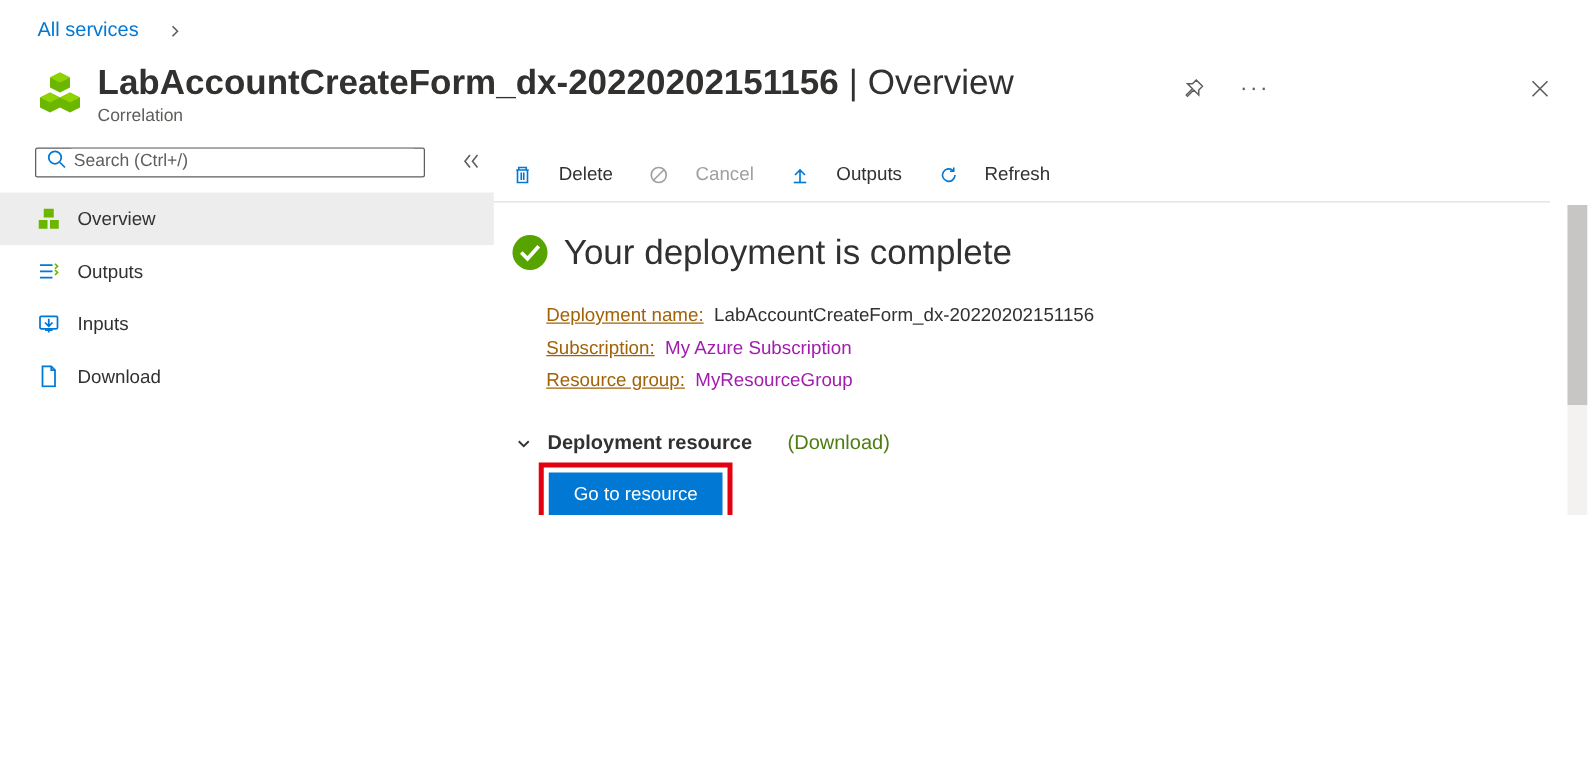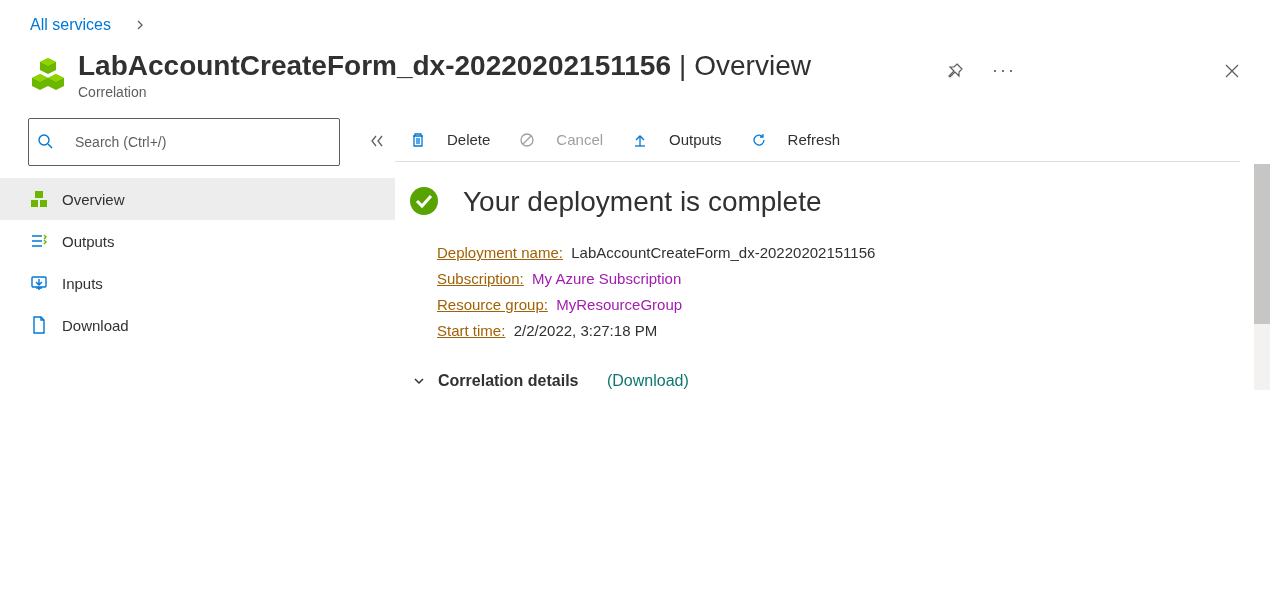--- a/index.html
+++ b/index.html
@@ -76,27 +76,27 @@
     padding: 0 0 0 28px;
   }
   .search-row {
     display: flex;
     align-items: center;
     gap: 30px;
     margin-bottom: 12px;
   }
   .search-box {
     display: flex;
-    align-items: center;
+    align-items: flex-start;
     border: 1px solid #605e5c;
     border-radius: 2px;
-    height: 48px;
+    height: 24px;
     width: 312px;
     padding: 0 8px;
-    gap: 20px;
+    gap: 4px;
   }
   .search-box input {
     border: none;
     outline: none;
     flex: 1;
     font-size: 14px;
     color: #323130;
   }
   .search-box input::placeholder { color: #605e5c; }
   .collapse-chevrons {
@@ -151,22 +151,22 @@
     color: #a19f9d;
     cursor: default;
   }
   .tool-btn .tool-icon { color: #0078d4; width: 18px; height: 18px; display:flex; align-items:center; justify-content:center;}
   .tool-btn.disabled .tool-icon { color: #a19f9d; }
   .content {
     padding: 24px 0 0 14px;
   }
   .status-row {
     display: flex;
-    align-items: flex-start;
-    gap: 24px;
+    align-items: center;
+    gap: 12px;
     margin-bottom: 22px;
   }
   .status-circle {
     width: 30px;
     height: 30px;
     flex-shrink: 0;
   }
   .status-title {
     font-size: 28px;
     font-weight: 400;
@@ -185,21 +185,21 @@
     margin-top: 28px;
     padding-left: 3px;
     font-size: 16px;
   }
   .section-header .chev {
     width: 14px;
     height: 14px;
     display:flex; align-items:center; justify-content:center;
   }
   .section-header .title { font-weight: 600; }
-  .section-header .link { color: #0f766e; font-weight: 400; cursor:pointer;text-align:center;}
+  .section-header .link { color: #4d7c0f; font-weight: 400; cursor:pointer;text-align:center;}
   .go-btn-wrap {
     margin-top: 14px;
     margin-left: 30px;
     position: relative;
     display: inline-block;
   }
   .highlight-box {
     position: absolute;
     top: -8px; left: -8px; right: -8px; bottom: -8px;
     border: 4px solid #e3000f;
@@ -394,36 +394,36 @@
           &nbsp;<span>LabAccountCreateForm_dx-20220202151156</span>
         </div>
         <div>
           <span class="label">Subscription:</span>
           &nbsp;<span class="link">My Azure Subscription</span>
         </div>
         <div>
           <span class="label">Resource group:</span>
           &nbsp;<span class="link">MyResourceGroup</span>
         </div>
-        <div>
-          <span class="label">Start time:</span>
-          &nbsp;<span>2/2/2022, 3:27:18 PM</span>
-        </div>
       </div>
 
       <div class="section-header">
         <span class="chev">
           <svg width="14" height="14" viewBox="0 0 14 14">
               <path d="M3 5 L7 9 L11 5" stroke="#323130" stroke-width="1.5" fill="none"></path>
             </svg>
         </span>
-        <span class="title">Correlation details</span>
+        <span class="title">Deployment resource</span>
         &nbsp;<span class="link">(Download)</span>
       </div>
 
 
+      <div class="go-btn-wrap">
+        <div class="highlight-box"></div>
+        <button class="go-btn">Go to resource</button>
+      </div>
     </div>
 
     <div class="scrollbar">
       <div class="thumb"></div>
     </div>
   </div>
 </div>
 
 </body></html>

